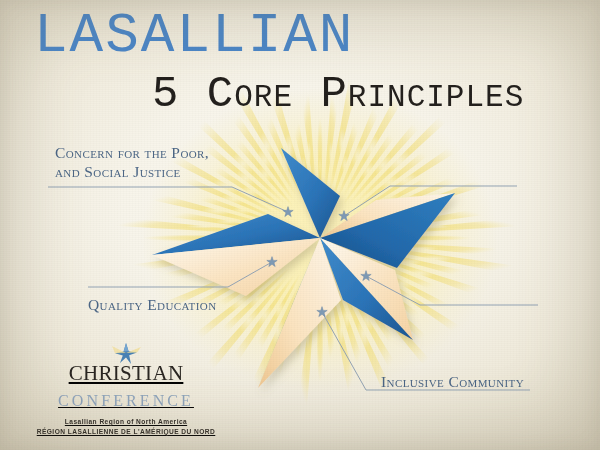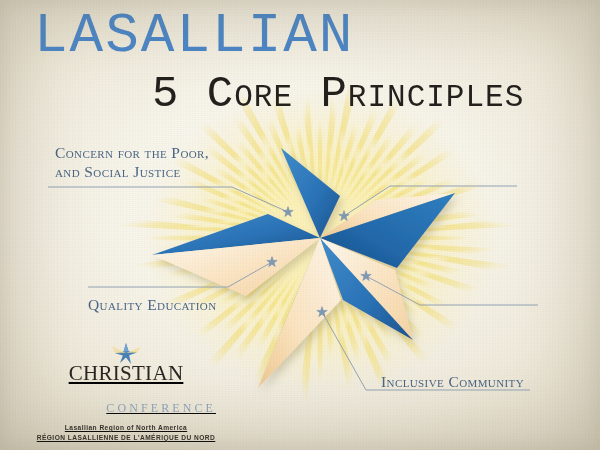--- a/index.html
+++ b/index.html
@@ -86,26 +86,25 @@
   .logo-word {
     color: #2a2622;
     font-size: 21px;
     line-height: .95;
     letter-spacing: .3px;
     font-variant: small-caps;
     text-transform: uppercase;
   }
   #logo-conference {
     color: #8ea4bd;
-    font-size: 12px;
+    font-size: 16px;
     letter-spacing: 3.1px;
-    margin-top: 17px;
+    margin-top: 8px;
     font-variant: small-caps;
     text-transform: uppercase;
-    text-align: right;
   }
   .logo-region {
     color: #2f2b26;
     font-family: "Liberation Sans", "DejaVu Sans", sans-serif;
     font-size: 6.6px;
     font-weight: bold;
     letter-spacing: .45px;
     line-height: 1.5;
   }
   #logo-region-1 { margin-top: 7px; }

